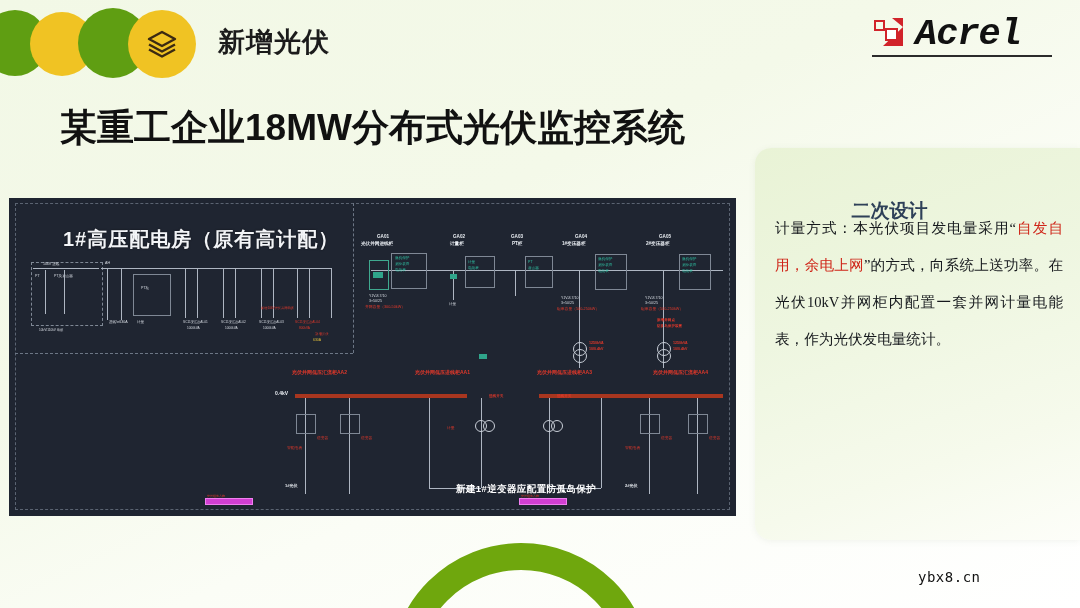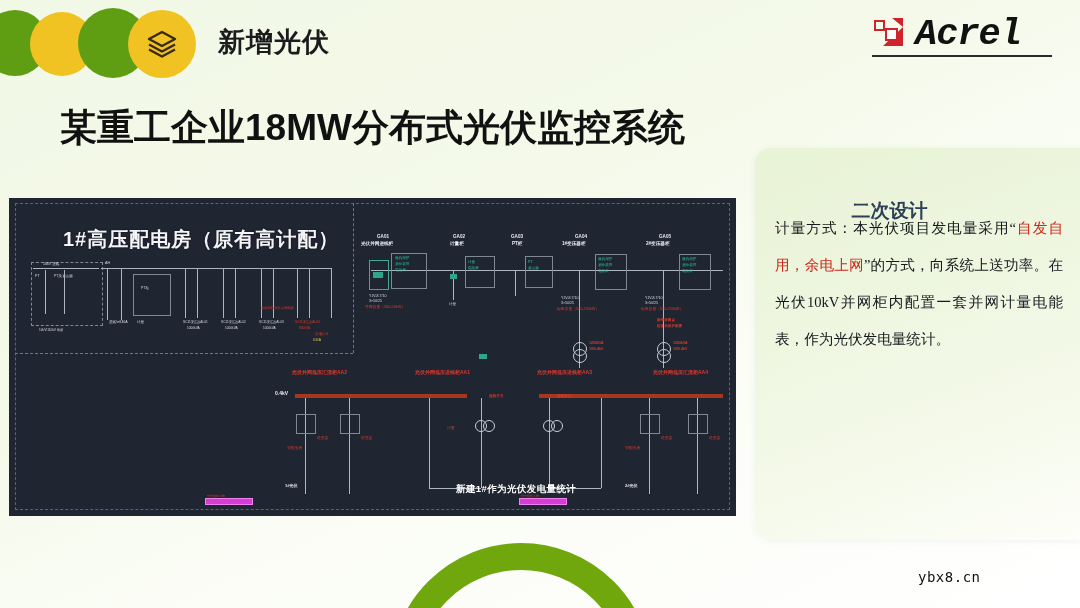--- a/index.html
+++ b/index.html
@@ -326,21 +326,21 @@
     <div class="lbl-r" style="left:616px;top:248px;">智能电表</div>
     <div class="lbl-r" style="left:652px;top:238px;">逆变器</div>
     <div class="lbl-r" style="left:700px;top:238px;">逆变器</div>
     <div class="lbl-w" style="left:616px;top:285px;font-size:4px;">2#光伏</div>
 
     <div class="magenta-bar" style="left:196px;top:300px;width:46px;"></div>
     <div class="magenta-bar" style="left:510px;top:300px;width:46px;"></div>
     <div class="lbl-r" style="left:198px;top:296px;font-size:3px;">光伏组件方阵</div>
     <div class="lbl-r" style="left:512px;top:296px;font-size:3px;">光伏组件方阵</div>
 
-    <div class="fig-caption">新建1#作为光伏发电量统计</div>
+    <div class="fig-caption">新建1#逆变器应配置防孤岛保护</div>
   </div>
 
   <div class="panel">
     <div class="panel-title">二次设计</div>
     <div class="panel-body">
       <p><span>计量方式：本光伏项目发电量采用“</span><span class="hl">自发自用，余电上网</span><span>”的方式，向系统上送功率。在光伏10kV并网柜内配置一套并网计量电能表，作为光伏发电量统计。</span></p>
     </div>
   </div>
 
   <div class="ring"></div>

